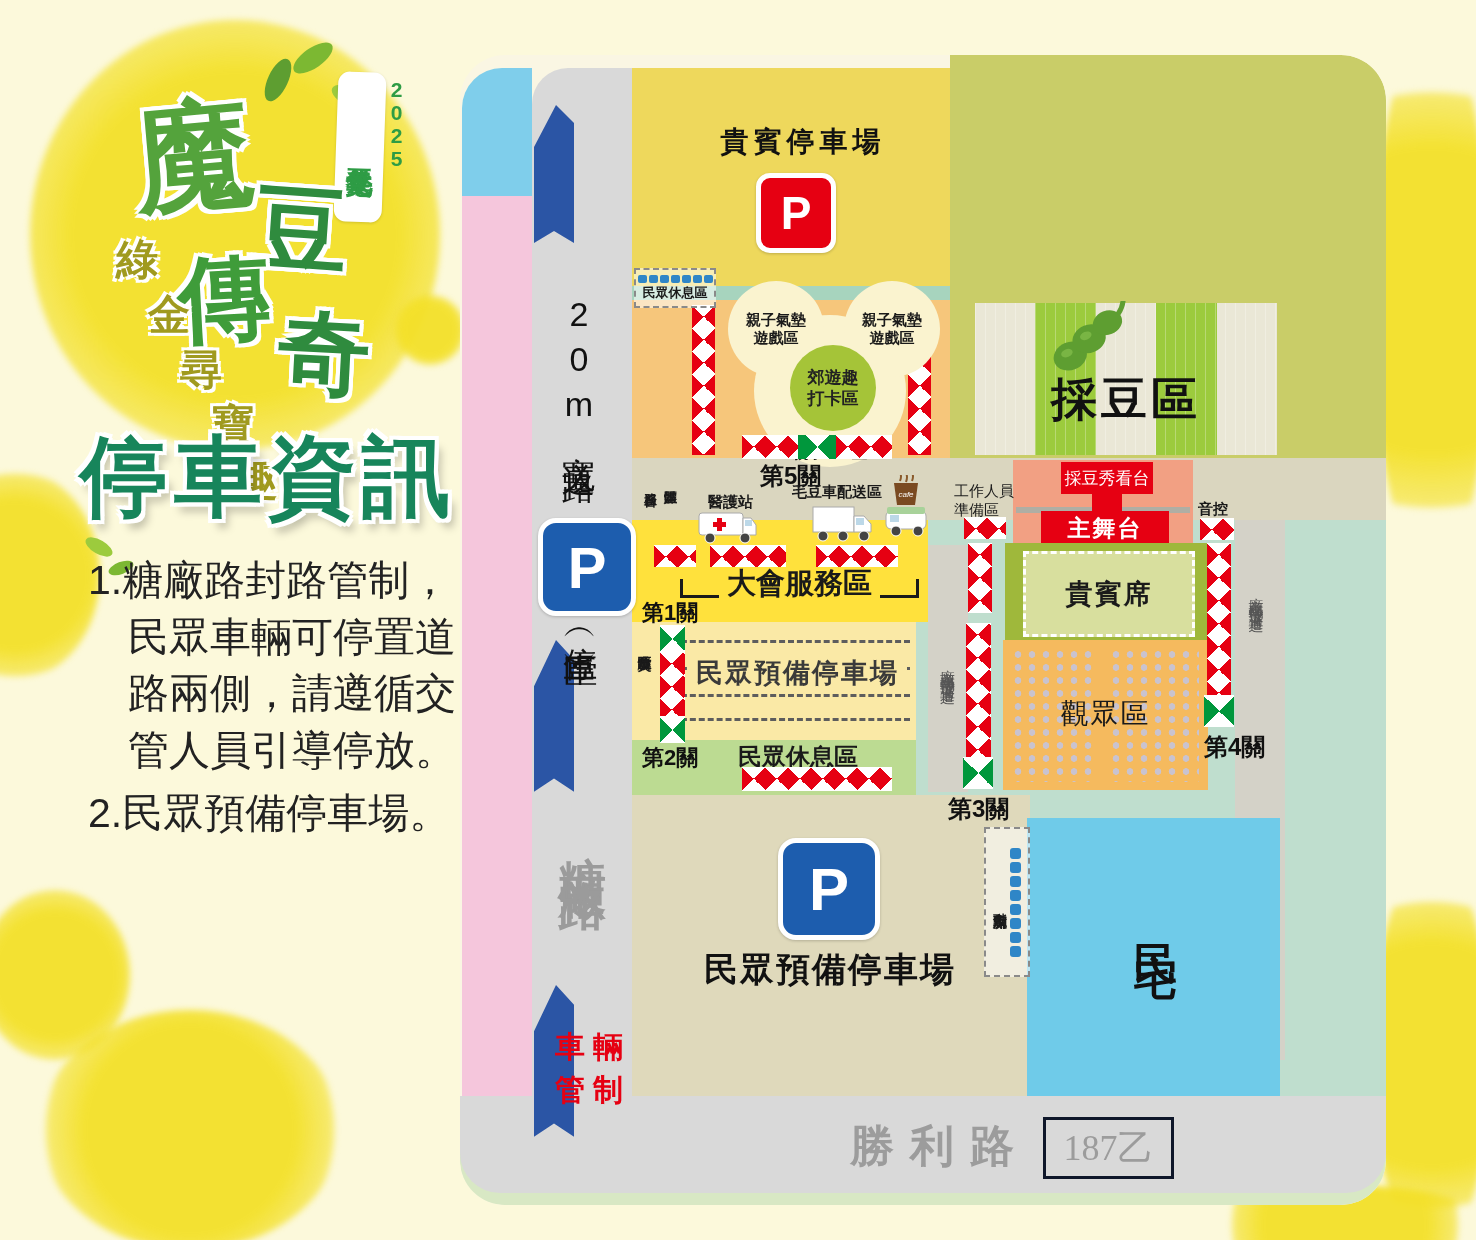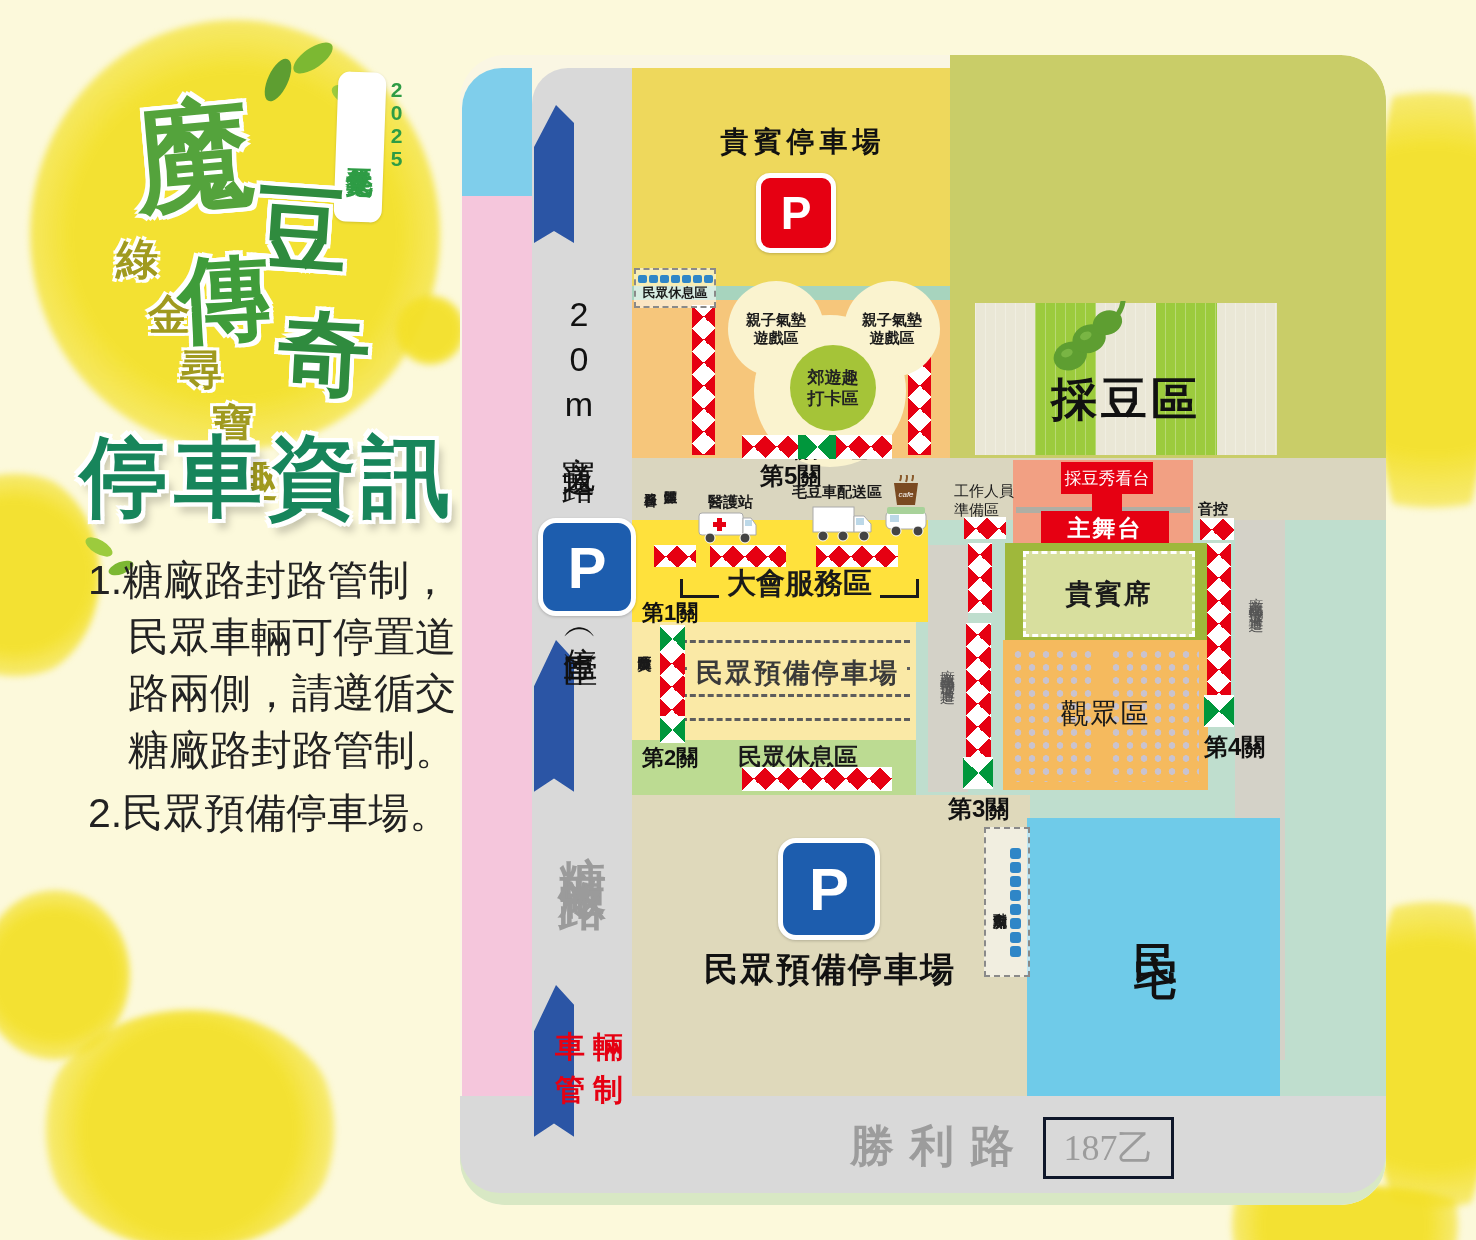--- a/index.html
+++ b/index.html
@@ -76,21 +76,21 @@
   <span class="tchar" style="left:212px;top:397px">寶</span>
   <span class="tchar" style="left:236px;top:452px">趣</span>
 
   <div class="abs outline-w" style="left:80px;top:418px;font-size:88px;font-weight:bold;color:#17855B;letter-spacing:6px;
               text-shadow:-4px -4px 0 #fff,4px -4px 0 #fff,-4px 4px 0 #fff,4px 4px 0 #fff,0 -4px 0 #fff,0 4px 0 #fff,-4px 0 0 #fff,4px 0 0 #fff,6px 9px 8px rgba(0,0,0,.25)">停車資訊</div>
 
   <div class="abs" style="left:88px;top:552px;font-size:41px;line-height:1.38;color:#222">
     <div>1.糖廠路封路管制，</div>
     <div style="margin-left:40px">民眾車輛可停置道</div>
     <div style="margin-left:40px">路兩側，請遵循交</div>
-    <div style="margin-left:40px">糖廠路封路管制。</div>
+    <div style="margin-left:40px">管人員引導停放。</div>
   </div>
   <div class="abs" style="left:88px;top:786px;font-size:41px;color:#222">2.民眾預備停車場。</div>
 
   <div class="map">
 
     <div class="abs" style="left:490px;top:0;width:436px;height:405px;background:#C9CD68;border-radius:0 45px 0 0"></div>
     <div class="abs" style="left:172px;top:403px;width:754px;height:62px;background:#DAD6BF"></div>
     <div class="abs" style="left:450px;top:465px;width:476px;height:576px;background:#BFDECE"></div>
     <div class="abs" style="left:172px;top:13px;width:318px;height:218px;background:#EED85C"></div>
     <div class="abs" style="left:172px;top:231px;width:318px;height:14px;background:#A7D4BE"></div>

